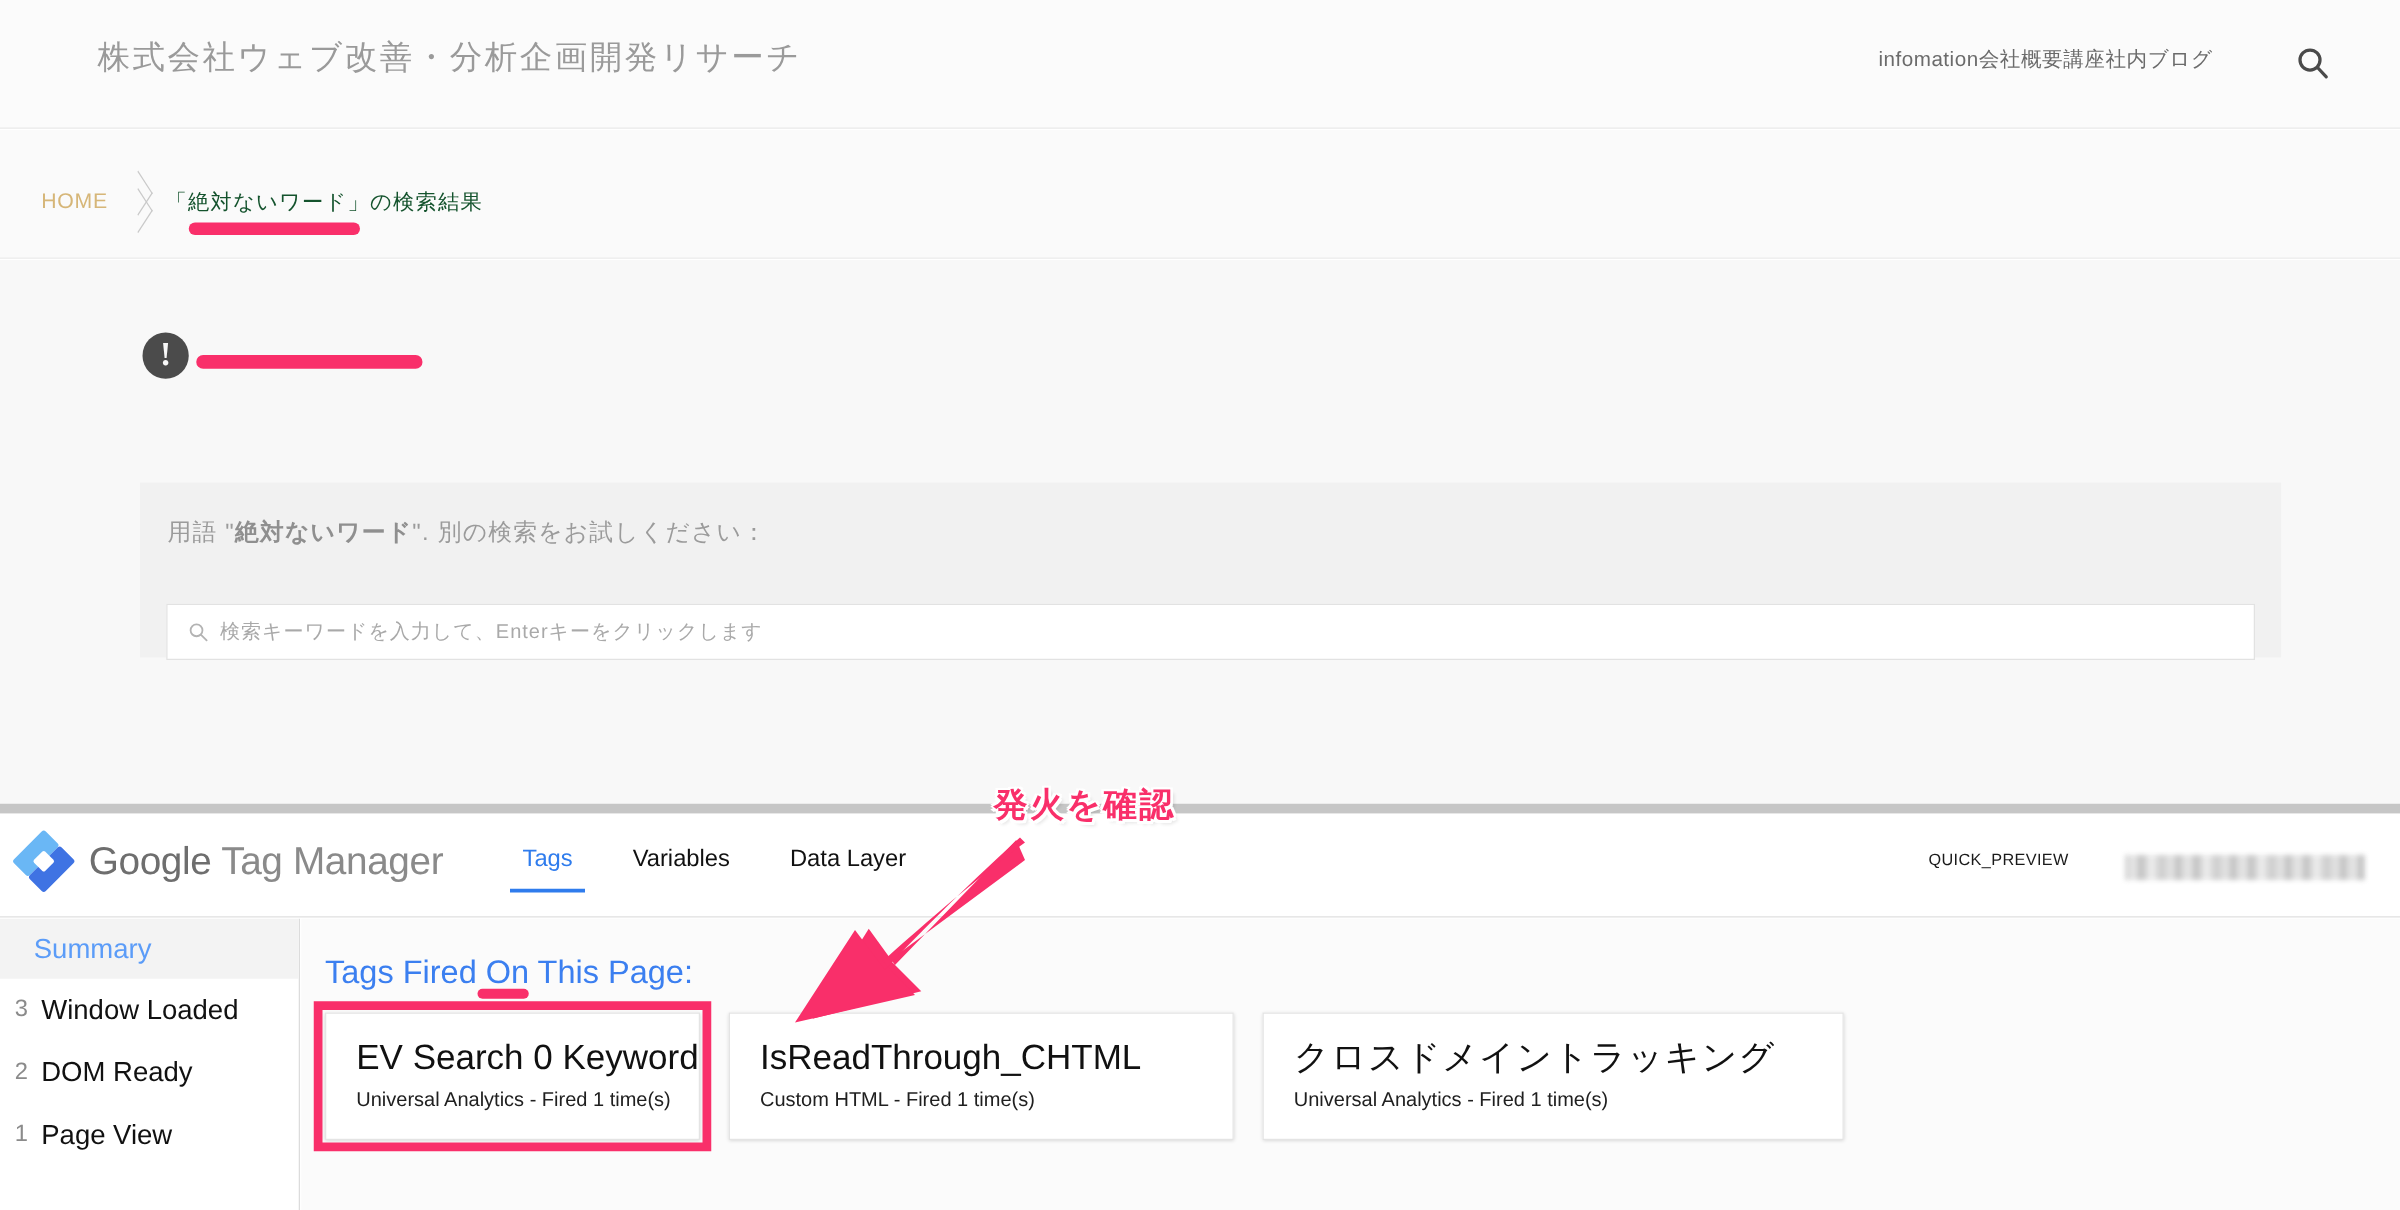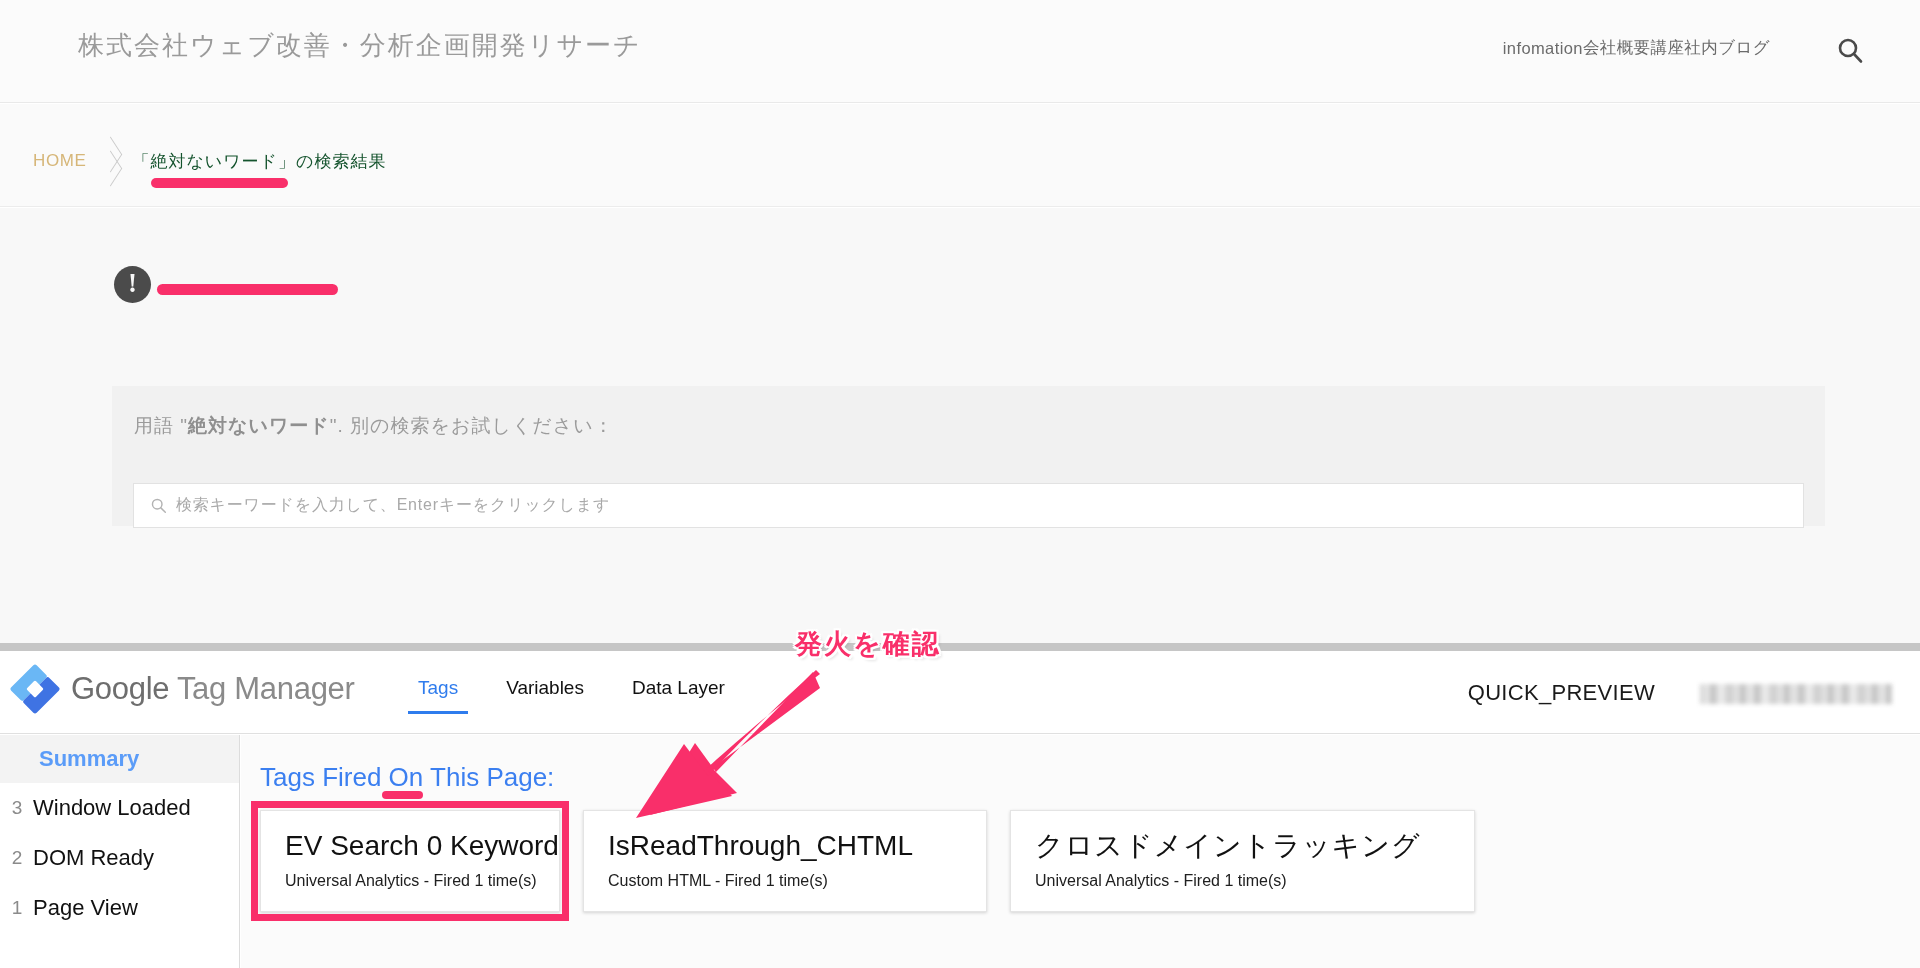--- a/index.html
+++ b/index.html
@@ -263,21 +263,21 @@
   }
   .gtm-tab.active {
     color: #2f7ced;
     border-bottom: 3px solid #2f7ced;
     text-align: right;
   }
   .gtm-quick-preview {
     position: absolute;
     right: 265px;
     top: 29px;
-    font-size: 22px;
+    font-size: 13px;
     color: #1a1a1a;
     letter-spacing: 0.3px;
     white-space: nowrap;
   }
   .gtm-redacted {
     position: absolute;
     right: 28px;
     top: 33px;
     width: 192px;
     height: 20px;
@@ -296,25 +296,24 @@
     width: 240px;
     height: 233px;
     background: #ffffff;
     border-right: 1px solid #dcdcdc;
   }
   .gtm-summary {
     height: 48px;
     background: #f3f3f3;
     display: flex;
     align-items: center;
-    padding-left: 39px;
+    padding-left: 27px;
     font-size: 22px;
     color: #5b9cf8;
     cursor: pointer;
-    font-weight: bold;
   }
   .gtm-event {
     height: 50px;
     display: flex;
     align-items: center;
     padding-left: 5px;
     cursor: pointer;
   }
   .gtm-event .ev-num {
     width: 24px;

